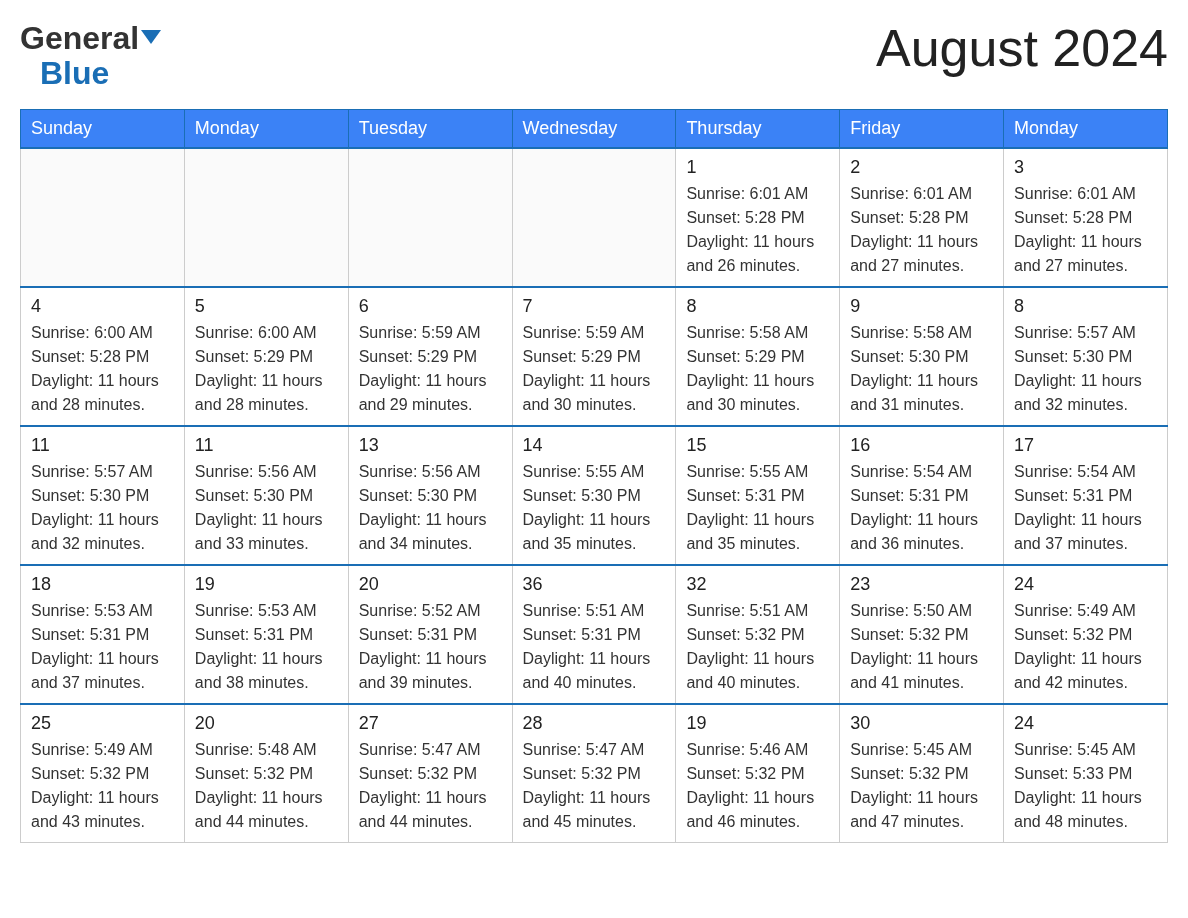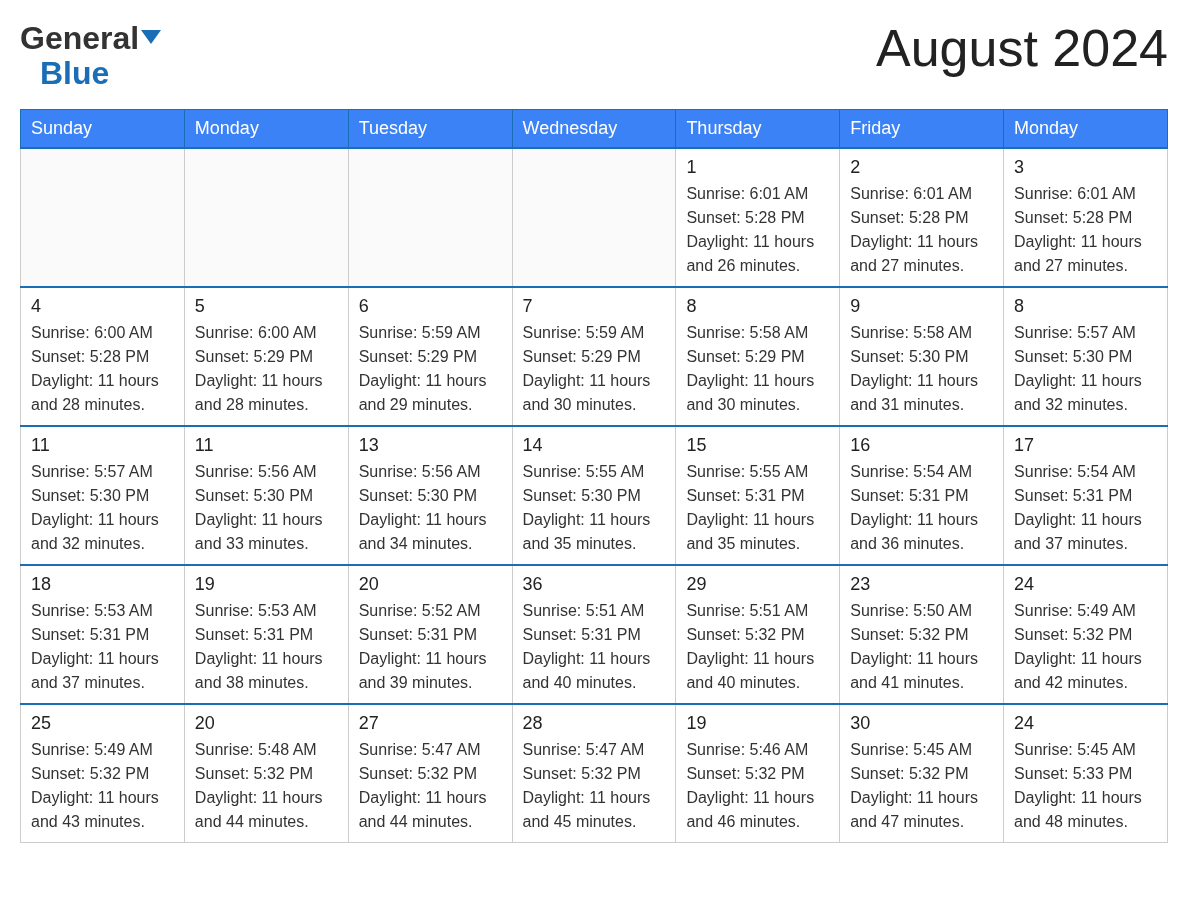--- a/index.html
+++ b/index.html
@@ -210,21 +210,21 @@
         </td>
         <td>
           <span class="day-number">20</span>
           <div class="day-info">Sunrise: 5:52 AM<br>Sunset: 5:31 PM<br>Daylight: 11 hours and 39 minutes.</div>
         </td>
         <td>
           <span class="day-number">36</span>
           <div class="day-info">Sunrise: 5:51 AM<br>Sunset: 5:31 PM<br>Daylight: 11 hours and 40 minutes.</div>
         </td>
         <td>
-          <span class="day-number">29</span>
+          <span class="day-number">32</span>
           <div class="day-info">Sunrise: 5:51 AM<br>Sunset: 5:32 PM<br>Daylight: 11 hours and 40 minutes.</div>
         </td>
         <td>
           <span class="day-number">23</span>
           <div class="day-info">Sunrise: 5:50 AM<br>Sunset: 5:32 PM<br>Daylight: 11 hours and 41 minutes.</div>
         </td>
         <td>
           <span class="day-number">24</span>
           <div class="day-info">Sunrise: 5:49 AM<br>Sunset: 5:32 PM<br>Daylight: 11 hours and 42 minutes.</div>
         </td>

